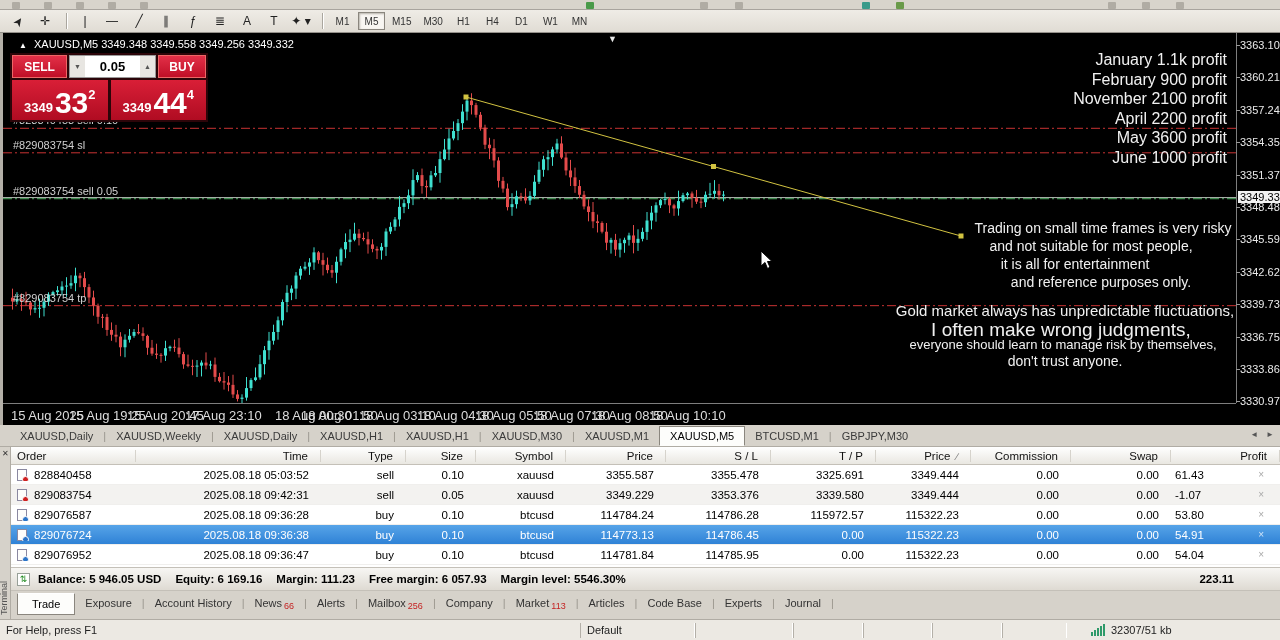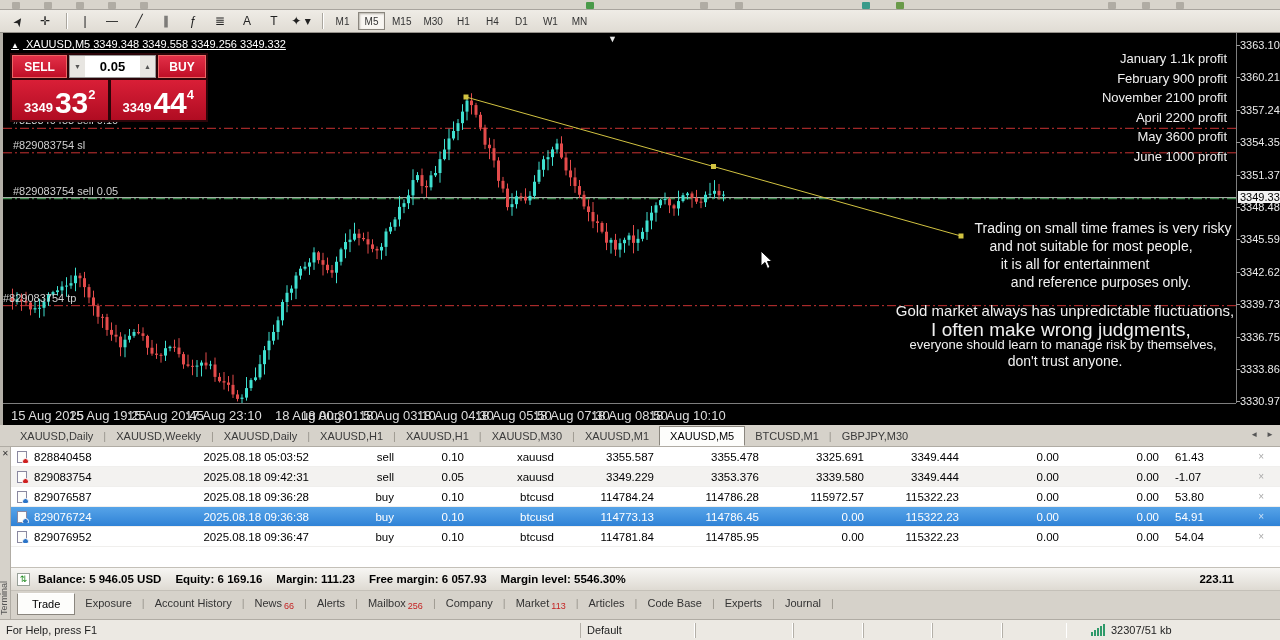--- a/index.html
+++ b/index.html
@@ -19,33 +19,33 @@
     font-size:12px; color:#222; margin-right:3px; border:1px solid transparent; }
   .tool-sep { width:1px; height:16px; background:#aaa69e; margin:0 6px; box-shadow:1px 0 0 #fff; }
   .tf-btn { min-width:27px; height:18px; padding:0 4px; display:flex; align-items:center; justify-content:center;
     font-size:10px; color:#333; margin-right:2px; border:1px solid transparent; }
   .tf-btn.active { background:#f8f6f2; border:1px solid #8a867e; box-shadow:inset 1px 1px 2px #b8b4ac; }
 
   
   .chart { position:absolute; left:0; top:33px; width:1280px; height:392px; background:#000;
     border-left:3px solid #b4b0a8; }
   .chart svg.plot { position:absolute; left:0; top:0; }
-  .chart-title { position:absolute; left:8px; top:5px; color:#fff; font-size:11px; z-index:5;text-decoration:underline; }
+  .chart-title { position:absolute; left:16px; top:5px; color:#fff; font-size:11px; z-index:5; }
   .chart-title .tri { font-size:8px; margin-right:4px; }
   .scroll-marker { position:absolute; left:605px; top:1px; color:#e8e8e8; font-size:9px; z-index:5; }
   .axis-col { position:absolute; left:1233px; top:0; width:44px; height:370px; border-left:1px solid #7e7e7e; }
   .ptick { position:absolute; left:3px; color:#eaeaea; font-size:11px; }
   .ptick-mark { position:absolute; left:-1px; width:4px; height:1px; background:#9a9a9a; }
   .pcur { position:absolute; left:1px; background:#f2f2f2; color:#000; font-size:11px; padding:0 2px; z-index:6; }
   .time-axis { position:absolute; left:0; top:370px; width:1233px; height:22px; border-top:1px solid #7e7e7e; }
   .ttick { position:absolute; top:4px; color:#dcdcdc; font-size:13px; white-space:nowrap; }
   .olabel { position:absolute; color:#d0d0d0; font-size:11px; z-index:4; white-space:nowrap; }
   .note { position:absolute; color:#f0f0f0; z-index:4; white-space:nowrap; transform:translateX(-50%);
     text-shadow:0 0 3px #000; }
-  .month { position:absolute; color:#f0f0f0; font-size:13px; z-index:4; white-space:nowrap;
+  .month { position:absolute; color:#f0f0f0; font-size:16px; z-index:4; white-space:nowrap;
     transform:translateX(-100%); text-shadow:0 0 3px #000; }
 
   
   .one-click { position:absolute; left:7px; top:20px; width:198px; z-index:6;
     background:#2c0509; padding:2px; }
   .oc-row1 { display:flex; height:23px; }
   .oc-btn { background:linear-gradient(#e23048,#c00f27); color:#fff; font-size:12px; font-weight:bold;
     display:flex; align-items:center; justify-content:center; border:1px solid #e66; }
   .oc-sell-btn { width:55px; } .oc-buy-btn { width:48px; margin-left:2px; }
   .oc-lot { flex:1; margin-left:2px; background:#fff; border:1px solid #999; display:flex; align-items:stretch; }
@@ -522,21 +522,21 @@
         <span class="oc-big">44</span>
         <span class="oc-sup">4</span>
       </div>
     </div>
   </div>
 
   <div id="overlays">
       <div class="olabel" style="left: 10px; top: 81.2993px;">#828840458 sell 0.10</div>
       <div class="olabel" style="left: 10px; top: 105.797px;">#829083754 sl</div>
       <div class="olabel" style="left: 10px; top: 151.746px;">#829083754 sell 0.05</div>
-      <div class="olabel" style="left: 0; top: 258.657px;">#829083754 tp</div>
+      <div class="olabel" style="left: 10px; top: 258.657px;">#829083754 tp</div>
       <div class="month" style="left: 1224px; top: 18px;">January 1.1k profit</div>
       <div class="month" style="left: 1224px; top: 37.5px;">February 900 profit</div>
       <div class="month" style="left: 1224px; top: 57px;">November 2100 profit</div>
       <div class="month" style="left: 1224px; top: 76.5px;">April 2200 profit</div>
       <div class="month" style="left: 1224px; top: 96px;">May 3600  profit</div>
       <div class="month" style="left: 1224px; top: 115.5px;">June 1000 profit</div>
       <div class="note" style="left: 1100px; top: 187px; font-size: 14px;">Trading on small time frames is very risky</div>
       <div class="note" style="left: 1088px; top: 205px; font-size: 14px;">and not suitable for most people,</div>
       <div class="note" style="left: 1072px; top: 223px; font-size: 14px;">it is all for entertainment</div>
       <div class="note" style="left: 1098px; top: 241px; font-size: 14px;">and reference purposes only.</div>
@@ -616,20 +616,34 @@
     <div class="ctab-sep">|</div>
     <div class="ctab">GBPJPY,M30</div>
   </div>
 
 <div class="terminal">
   <div class="rail">
     <span class="rail-close">✕</span>
     <span class="rail-label">Terminal</span>
   </div>
   <div class="otable" id="orders-table">
+      <div class="trow hdr">
+        <div class="tcell first" style="width: 125px;">Order</div>
+        <div class="tcell" style="width: 185px;">Time</div>
+        <div class="tcell" style="width: 85px;">Type</div>
+        <div class="tcell" style="width: 70px;">Size</div>
+        <div class="tcell" style="width: 90px;">Symbol</div>
+        <div class="tcell" style="width: 100px;">Price</div>
+        <div class="tcell" style="width: 105px;">S / L</div>
+        <div class="tcell" style="width: 105px;">T / P</div>
+        <div class="tcell" style="width: 95px;">Price<span class="sortg">∕</span></div>
+        <div class="tcell" style="width: 100px;">Commission</div>
+        <div class="tcell" style="width: 100px;">Swap</div>
+        <div class="tcell" style="width: auto; flex: 1 1 0%;">Profit</div>
+      </div>
       <div class="trow ">
         <div class="tcell first" style="width: 125px;">
           <span class="doc-ic">
             <i class="sell"></i>
           </span>
           <span>828840458</span>
         </div>
         <div class="tcell" style="width: 185px;">2025.08.18 05:03:52</div>
         <div class="tcell" style="width: 85px;">sell</div>
         <div class="tcell" style="width: 70px;">0.10</div>

